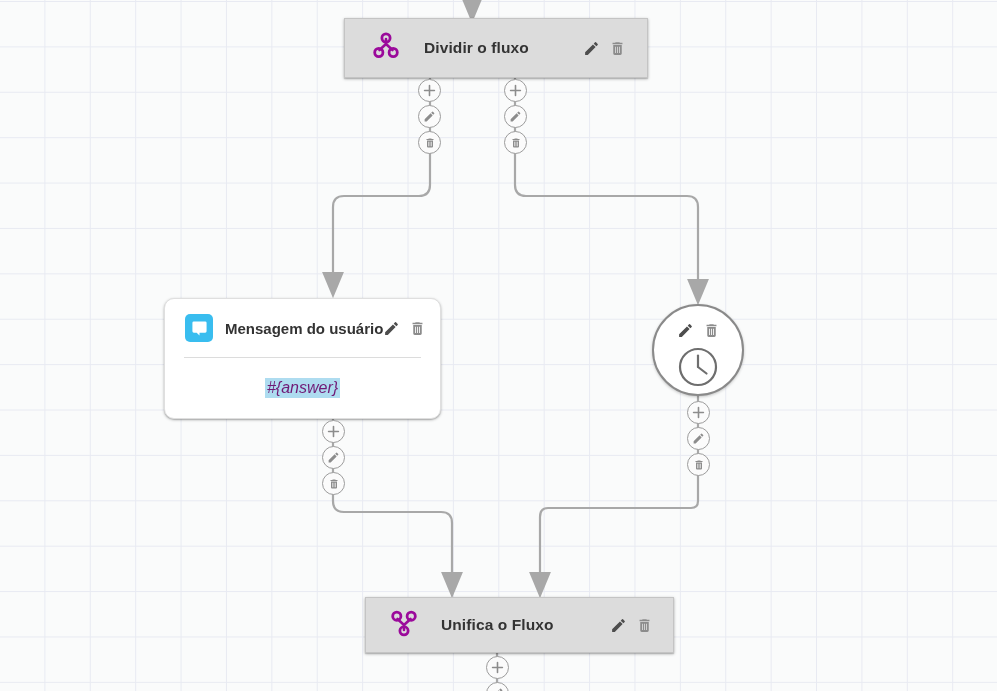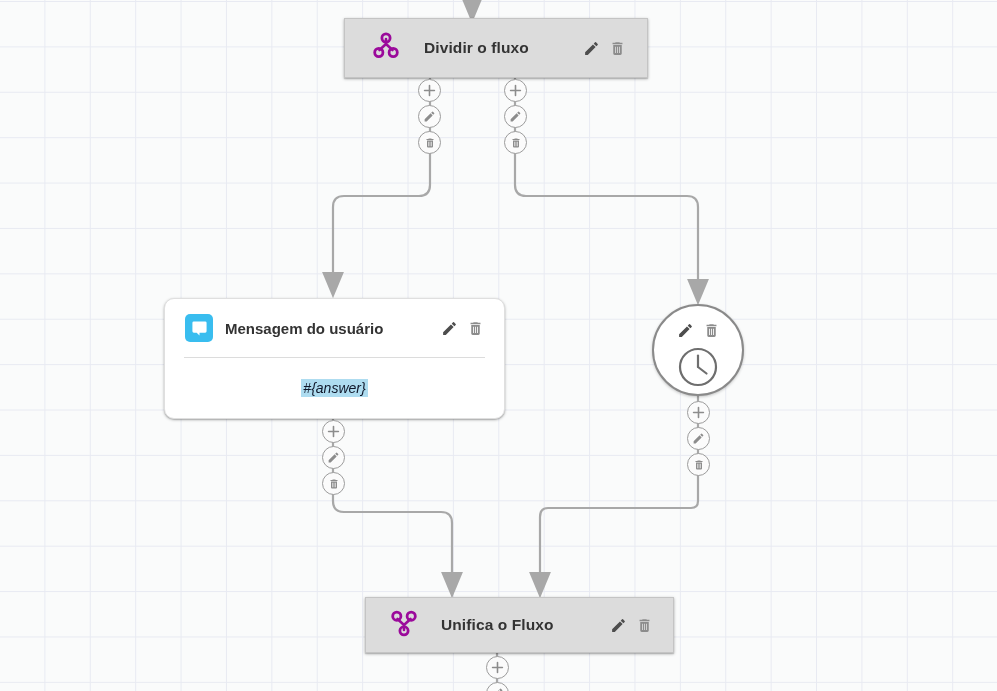--- a/index.html
+++ b/index.html
@@ -108,21 +108,21 @@
   }
   #node-merge .node-title { margin-left: 23px; }
   #node-merge .node-actions { margin-right: 2px; }
 
   .brand-icon { display: block; }
 
   
   #node-message {
     left: 164px;
     top: 298px;
-    width: 339px;
+    width: 275px;
     height: 119px;
   }
   #node-message .node-box {
     width: 100%;
     height: 100%;
     flex-direction: column;
     align-items: stretch;
     border-radius: 10px;
     padding: 0;
   }
@@ -157,22 +157,22 @@
   }
   .msg-body {
     flex: 1 1 auto;
     display: flex;
     align-items: center;
     justify-content: center;
   }
   .msg-var {
     font-family: "Liberation Sans", sans-serif;
     font-style: italic;
-    font-size: 14px;
-    color: #0f172a;
+    font-size: 16px;
+    color: #701a75;
     background: #aedcf0;
     padding: 1px 2px;
   }
 
   
   #node-clock {
     left: 652px;
     top: 304px;
     width: 92px;
     height: 92px;

